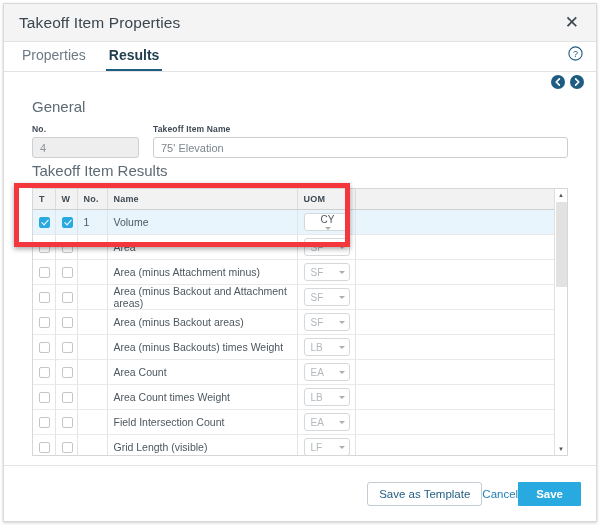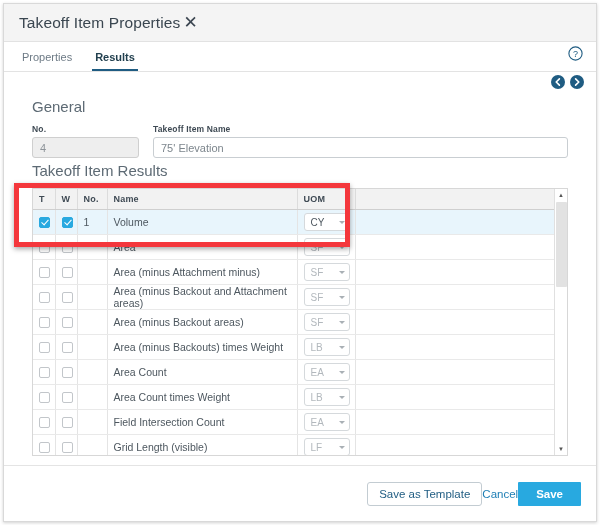--- a/index.html
+++ b/index.html
@@ -10,36 +10,36 @@
     -webkit-font-smoothing:antialiased;
   }
   .window{
     position:absolute;left:3px;top:3px;width:594px;height:519px;
     background:#fff;border:1px solid #d9d9d9;box-sizing:border-box;
     box-shadow:0 1px 3px rgba(0,0,0,.18);
   }
   
   .titlebar{
     height:38px;background:#f4f4f4;border-bottom:1px solid #e2e2e2;
-    display:flex;align-items:center;
+    display:flex;align-items:center;justify-content:space-between;
     padding:0 14px 0 15px;box-sizing:border-box;
   }
   .title{font-size:15.5px;color:#3a4650;letter-spacing:.1px;}
   .close-x{
     font-size:17px;color:#3c4651;cursor:pointer;line-height:1;
     font-family:"DejaVu Sans", sans-serif;padding:2px 3px;
   }
   
   .tabrow{
     height:30px;border-bottom:1px solid #e3e3e3;
     display:flex;align-items:flex-end;padding:0 15px;box-sizing:border-box;
     position:relative;
   }
   .tab{
-    font-size:11px;padding:0 3px 6px 3px;margin-right:17px;color:#6d7a85;
+    font-size:14px;padding:0 3px 6px 3px;margin-right:17px;color:#6d7a85;
     cursor:pointer;border-bottom:2px solid transparent;
   }
   .tab.active{color:#22404f;font-weight:bold;border-bottom-color:#1f5c82;}
   .help{
     position:absolute;right:13px;top:4px;width:15px;height:15px;cursor:pointer;
   }
   
   .navrow{height:22px;position:relative;}
   .navbtns{position:absolute;right:12px;top:3px;display:flex;gap:5px;}
   .navbtn{width:14px;height:14px;cursor:pointer;}
@@ -86,21 +86,21 @@
   .chk.on{background:#28a9e0;border-color:#28a9e0;position:relative;}
   .chk.on:after{
     content:"";position:absolute;left:3px;top:0px;width:3px;height:6px;
     border:solid #fff;border-width:0 1.6px 1.6px 0;transform:rotate(42deg);
   }
   .uom{
     width:46px;height:18px;border:1px solid #d5d9dc;border-radius:3px;background:#fff;
     display:flex;align-items:center;justify-content:space-between;padding:0 4px 0 6px;
     box-sizing:border-box;font-size:10px;color:#b2b8bd;cursor:pointer;
   }
-  tr.sel .uom{color:#4d575f;}
+  tr.sel .uom{color:#4d575f;flex-direction:column;}
   .caret{border-left:3px solid transparent;border-right:3px solid transparent;border-top:3.5px solid #a9b0b5;}
   
   .vscroll{
     position:absolute;right:0;top:0;width:13px;height:100%;
     background:#fff;border-left:1px solid #e0e0e0;box-sizing:border-box;cursor:pointer;
   }
   .vs-arrow{height:12px;display:flex;align-items:center;justify-content:center;font-size:6px;color:#555;}
   .vs-thumb{position:absolute;top:13px;left:1px;width:11px;height:85px;background:#e2e2e2;border-radius:1px;}
   
   .tbar{display:flex;align-items:center;gap:0;height:30px;padding-top:4px;}

